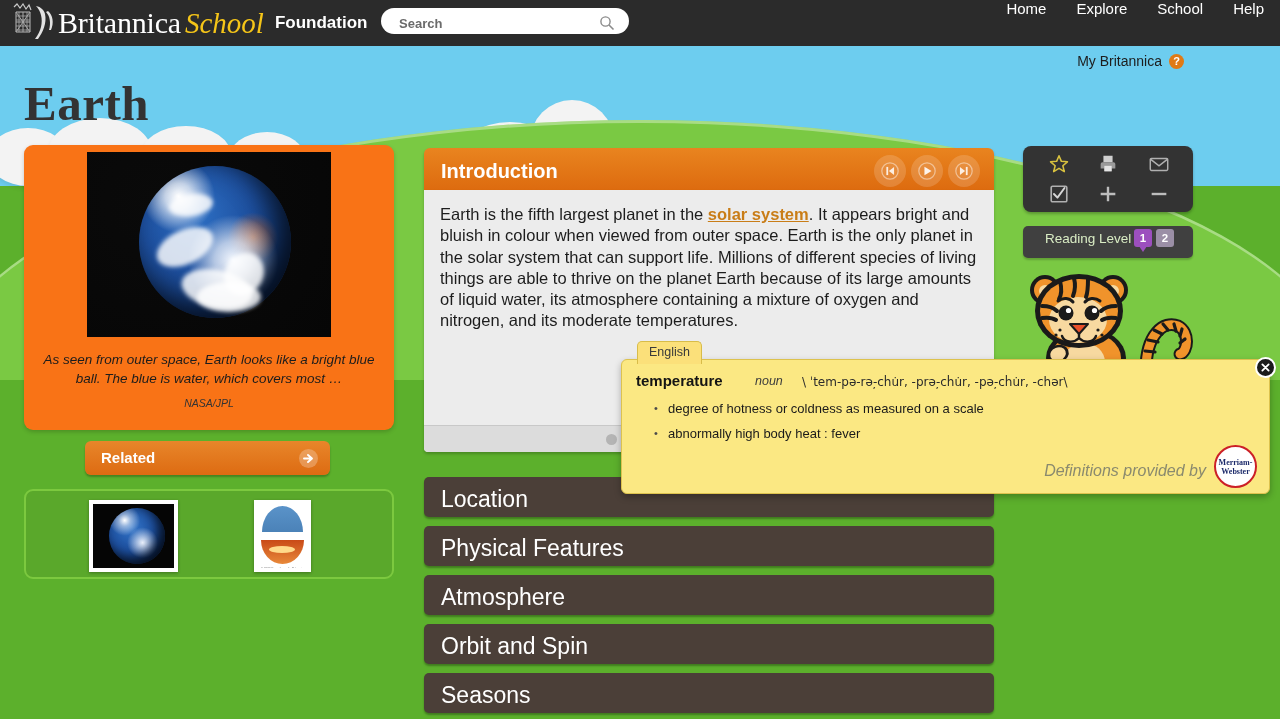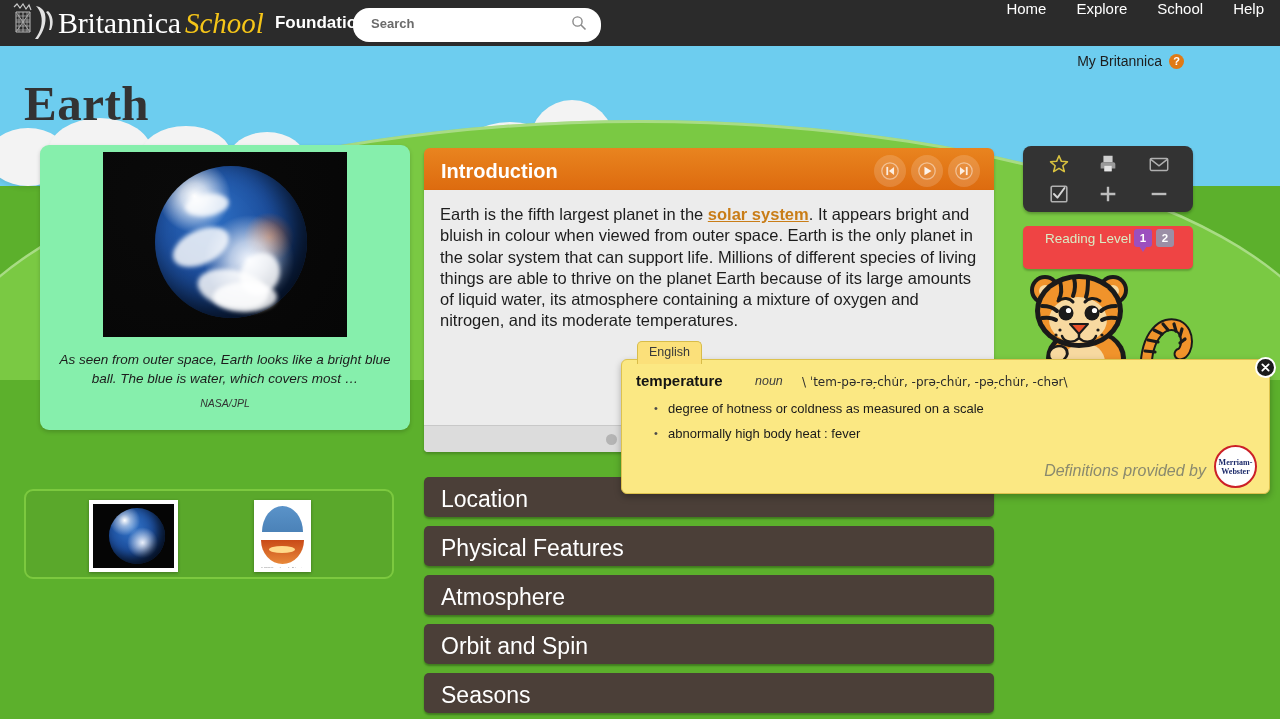--- a/index.html
+++ b/index.html
@@ -44,21 +44,21 @@
     letter-spacing: -.2px; margin-left: 2px;
   }
   .logo-school {
     font-family: "Liberation Serif", serif; font-style: italic; font-size: 29px;
     color: #f5c518; margin-left: 4px;
   }
   .logo-found {
     font-size: 17px; font-weight: bold; color: #ffffff; margin-left: 11px;
   }
   #searchbox {
-    position: absolute; left: 353px; top: 8px; width: 248px; height: 34px;
+    position: absolute; left: 381px; top: 8px; width: 248px; height: 26px;
     background: #fff; border-radius: 16px; border: none;
   }
   #searchbox input {
     position: absolute; left: 16px; top: 0; width: 200px; height: 30px;
     border: none; outline: none; background: transparent;
     font-family: "Liberation Sans", sans-serif; font-size: 13px; font-weight: bold; color: #555;
   }
   #searchbox input::placeholder { color: #6b6b6b; opacity: 1; }
   .search-ico { position: absolute; right: 14px; top: 7px; width: 16px; height: 16px; }
 
@@ -81,22 +81,22 @@
 
   
   #pagetitle {
     position: absolute; left: 24px; top: 75px; z-index: 20;
     font-family: "Liberation Serif", serif; font-weight: bold;
     font-size: 49px; color: #333333; letter-spacing: .5px;
   }
 
   
   #media-card {
-    position: absolute; left: 40px; top: 145px; width: 370px; height: 285px;
-    background: #86efac; border-radius: 9px;
+    position: absolute; left: 24px; top: 145px; width: 370px; height: 285px;
+    background: #f97316; border-radius: 9px;
     box-shadow: 0 2px 4px rgba(0,0,0,.18);
     z-index: 20;
   }
   .earth-photo {
     position: absolute; left: 63px; top: 7px; width: 244px; height: 185px;
     background: radial-gradient(circle at 30% 28%, #0a0a0a 0%, #060606 100%);
     overflow: hidden;
   }
   .earth-globe {
     position: absolute; left: 52px; top: 14px; width: 152px; height: 152px;
@@ -225,22 +225,22 @@
   #tools-box {
     position: absolute; left: 1023px; top: 146px; width: 170px; height: 66px;
     background: #333333; border-radius: 8px; z-index: 25;
     box-shadow: 0 2px 3px rgba(0,0,0,.25);
   }
   .tool-ico {
     position: absolute; width: 28px; height: 24px; cursor: pointer;
     display: flex; align-items: center; justify-content: center;
   }
   #reading-level {
-    position: absolute; left: 1023px; top: 226px; width: 170px; height: 43px;
-    background: #ef4444; border-radius: 5px; z-index: 25;
+    position: absolute; left: 1023px; top: 226px; width: 170px; height: 32px;
+    background: #404040; border-radius: 5px; z-index: 25;
     box-shadow: 0 2px 2px rgba(0,0,0,.2);
   }
   #reading-level .rl-lab {
     position: absolute; left: 22px; top: 5px; color: #d9ecc4; font-size: 13.5px;
   }
   .rl-pill {
     position: absolute; top: 3px; width: 18px; height: 18px; border-radius: 3px;
     color: #fff; font-size: 11.5px; font-weight: bold; text-align: center; line-height: 18px;
     cursor: pointer;
   }
@@ -374,20 +374,28 @@
         <div class="cloud-swirl" style="left:42px; top:104px; width:72px; height:38px; transform:rotate(12deg);"></div>
         <div class="cloud-swirl" style="left:30px; top:28px; width:44px; height:22px; transform:rotate(-8deg);"></div>
         <div class="cloud-swirl" style="left:86px; top:86px; width:38px; height:44px; transform:rotate(30deg);"></div>
         <div class="cloud-swirl" style="left:58px; top:116px; width:64px; height:30px;"></div>
       </div>
     </div>
     <div class="caption">As seen from outer space, Earth looks like a bright blue ball. The blue is water, which covers most …</div>
     <div class="credit">NASA/JPL</div>
   </div>
 
+  <div id="related-btn">
+    <span class="lab">Related</span>
+    <span class="arrow-circle">
+      <svg viewBox="0 0 19 19" width="19" height="19">
+        <path d="M5 9.5 h7 M9 6 l4 3.5 -4 3.5" fill="none" stroke="#fff" stroke-width="1.9" stroke-linecap="round" stroke-linejoin="round"></path>
+      </svg>
+    </span>
+  </div>
 
   <div id="thumbs">
     <div class="thumb t1">
       <div class="thumb-inner">
           <div class="mini-globe"></div>
         </div>
     </div>
     <div class="thumb t2">
       <div class="thumb-inner">
         <div class="cut-top"></div>

